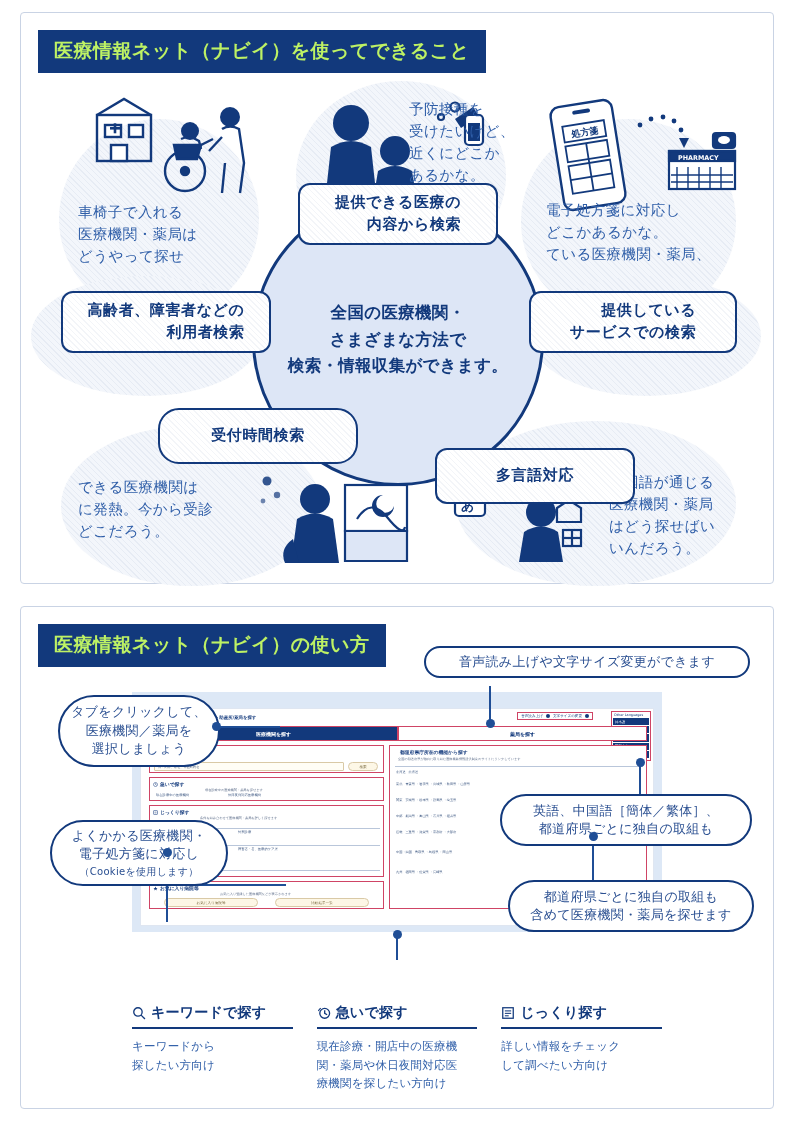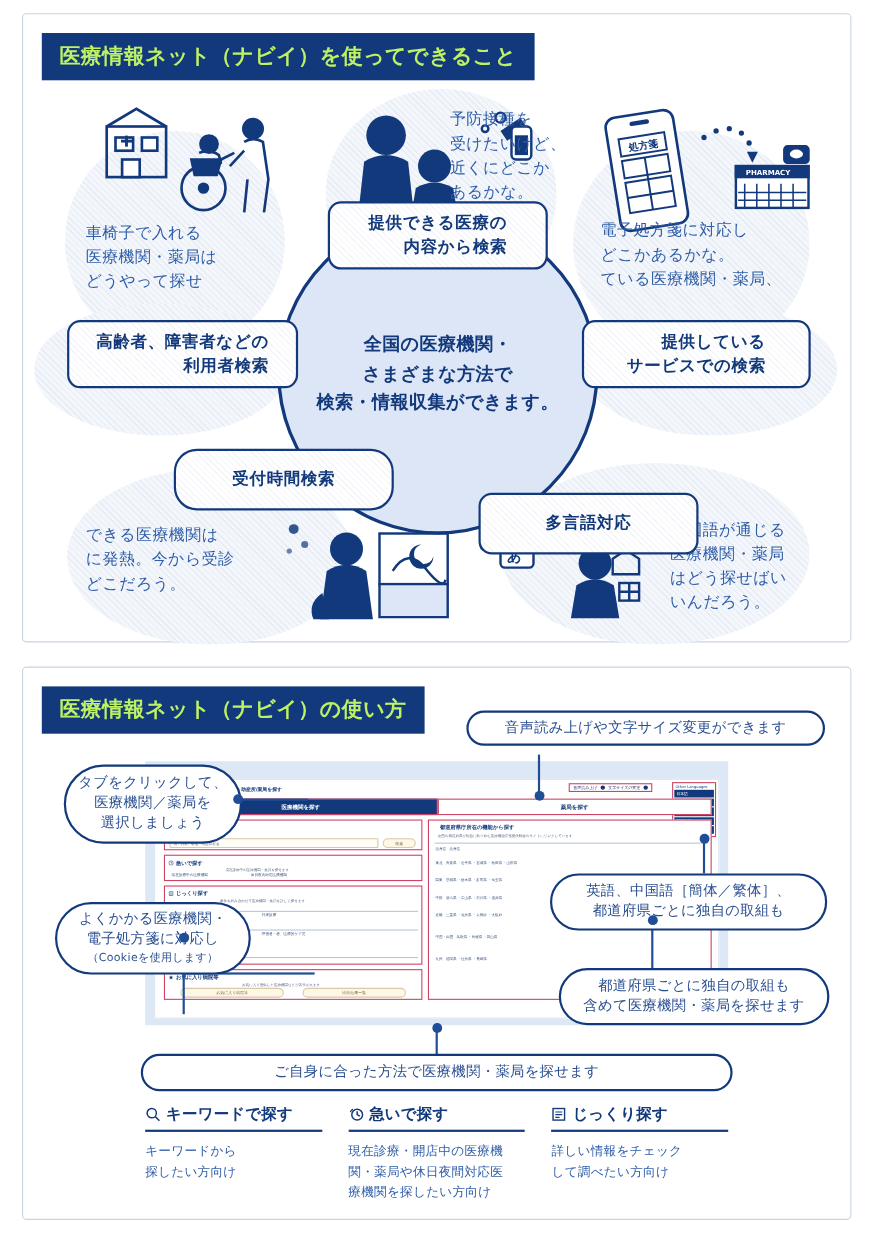--- a/index.html
+++ b/index.html
@@ -573,23 +573,20 @@
     <div class="callout" style="left:500px;top:128px;width:252px;height:52px;">
       <div>英語、中国語［簡体／繁体］、</div>
       <div>都道府県ごとに独自の取組も</div>
     </div>
 
     <div class="callout" style="left:508px;top:214px;width:246px;height:52px;">
       <div>都道府県ごとに独自の取組も</div>
       <div>含めて医療機関・薬局を探せます</div>
     </div>
 
-    <div class="callout" style="left:128px;top:292px;width:538px;height:34px;">
-      <div>ご自身に合った方法で医療機関・薬局を探せます</div>
-    </div>
 
     <div class="cols">
 
       <div class="col">
         <div class="col-head">
           <svg class="col-ico" viewBox="0 0 20 20">
             <circle cx="8.5" cy="8.5" r="6" fill="none" stroke="#12397c" stroke-width="1.9"></circle>
             <line x1="13" y1="13" x2="18.5" y2="18.5" stroke="#12397c" stroke-width="1.9"></line>
           </svg>
           <span>キーワードで探す</span>

